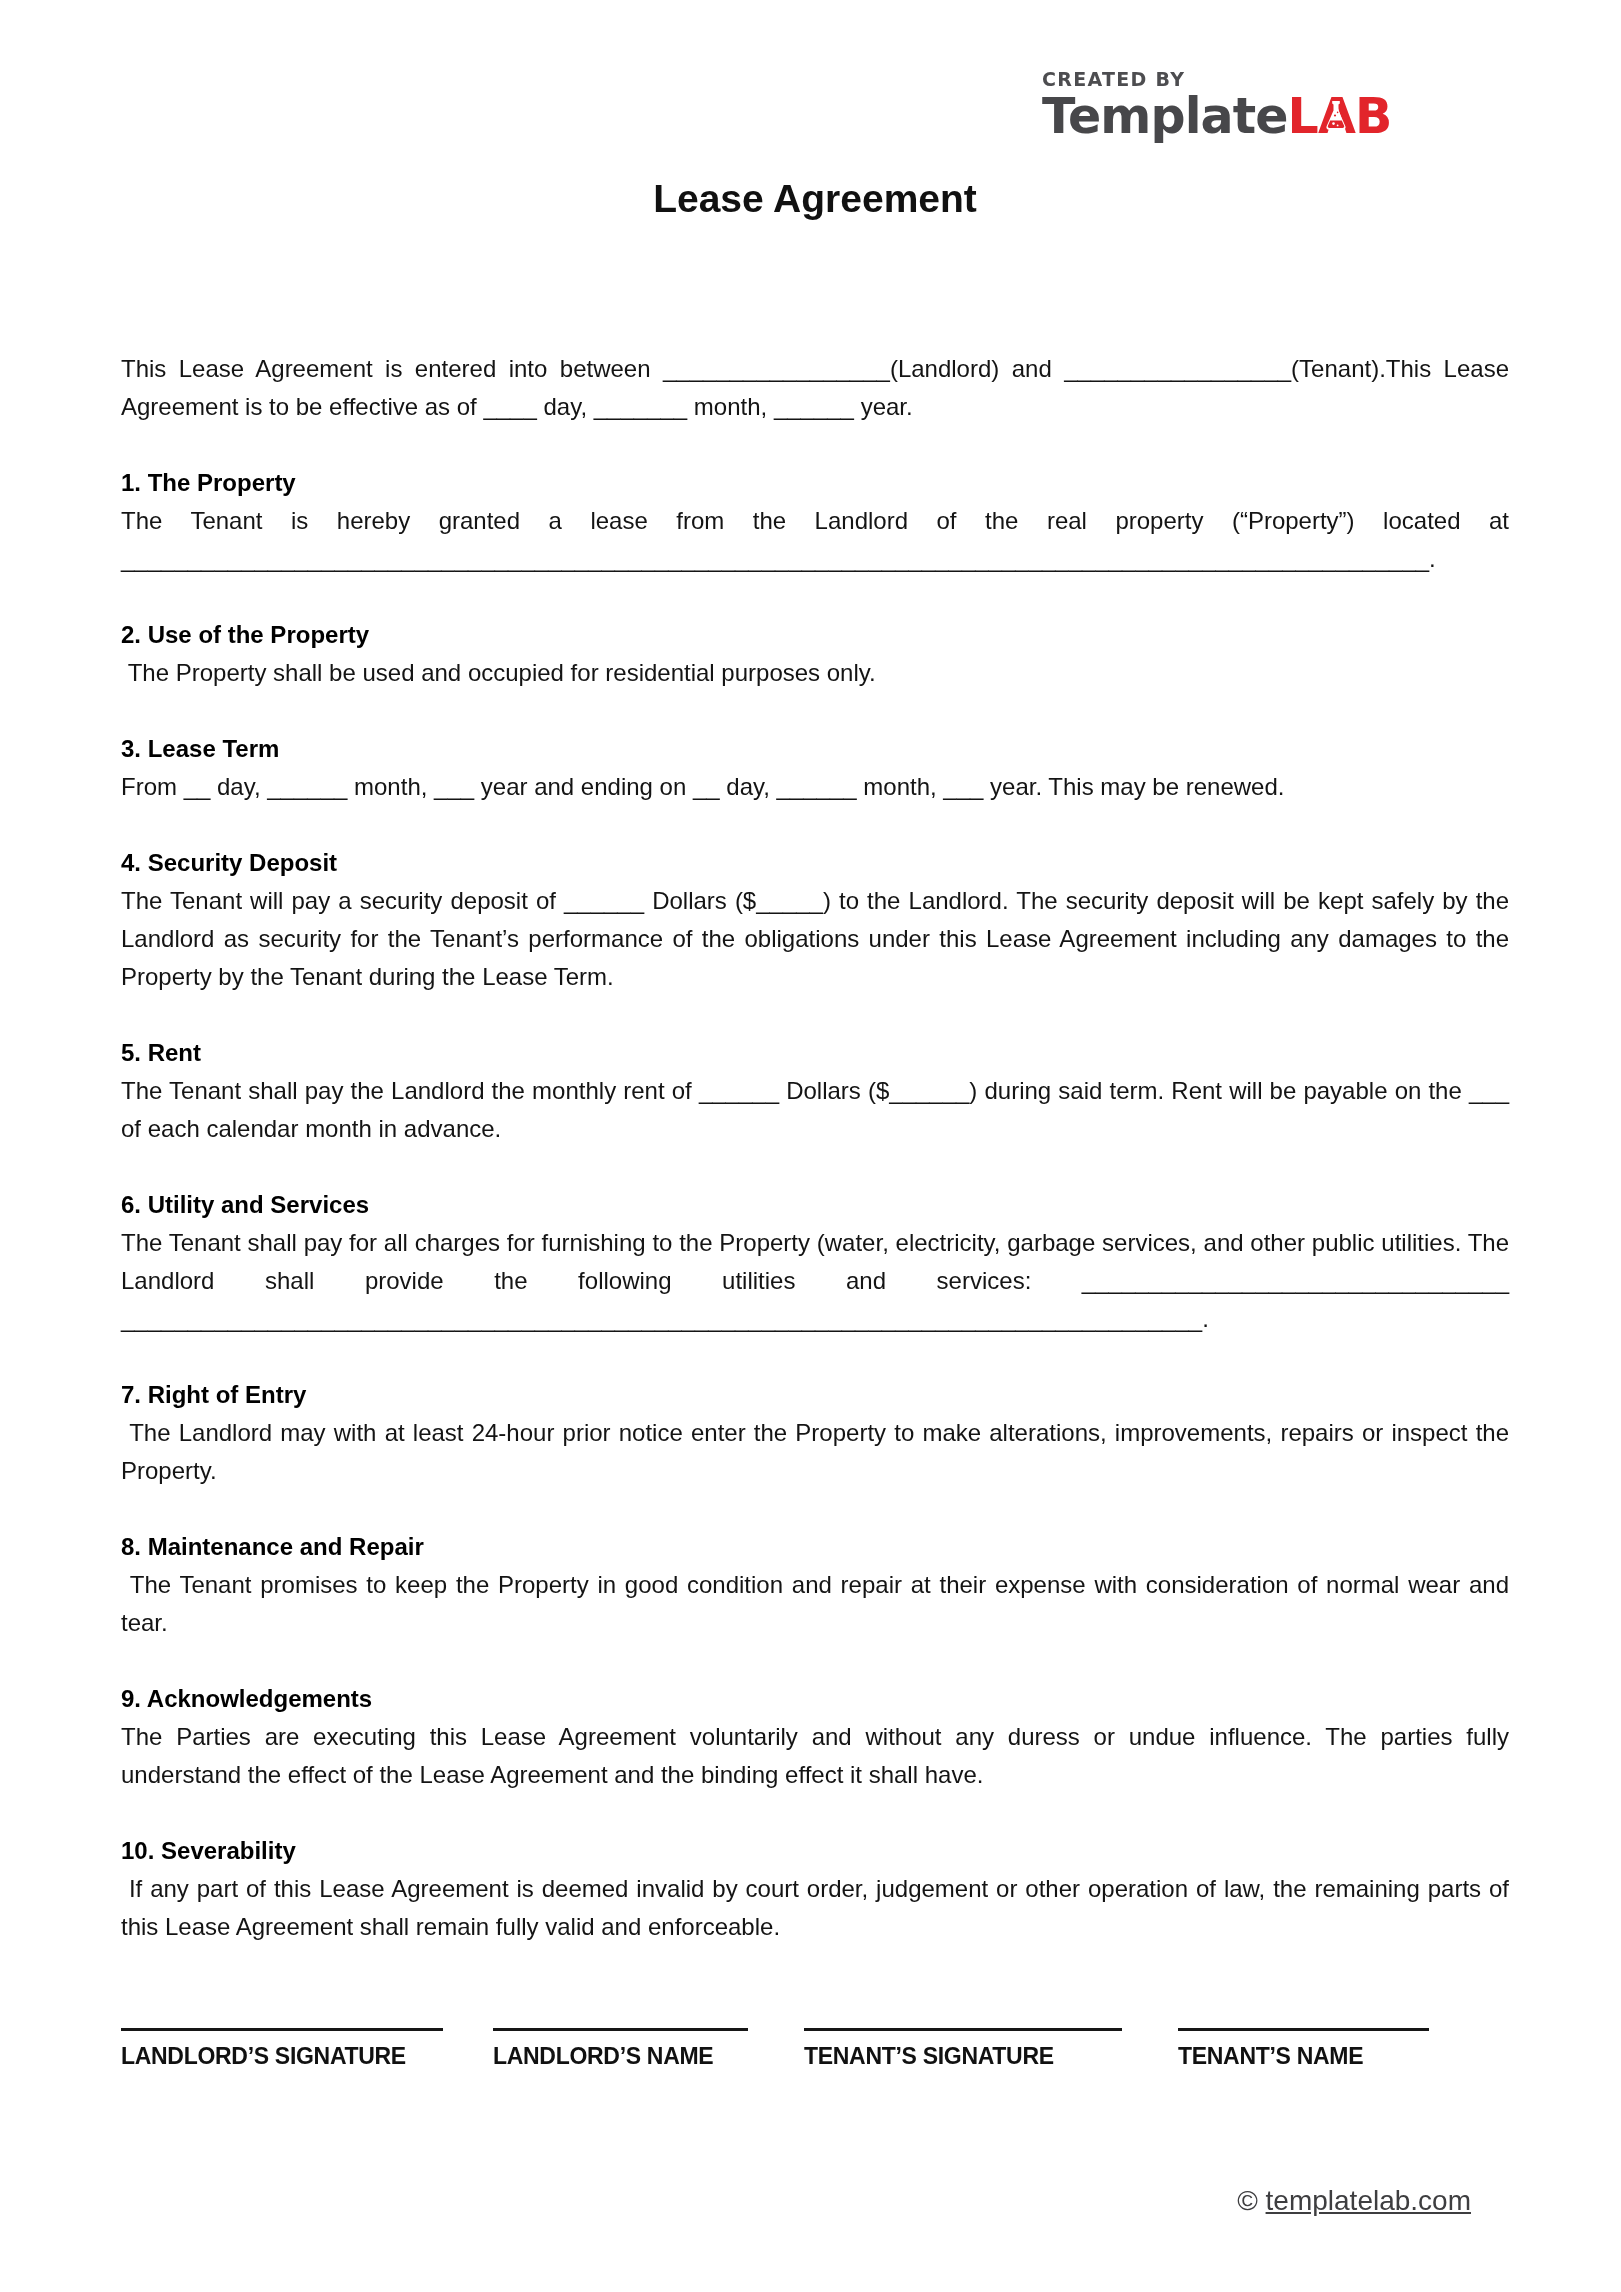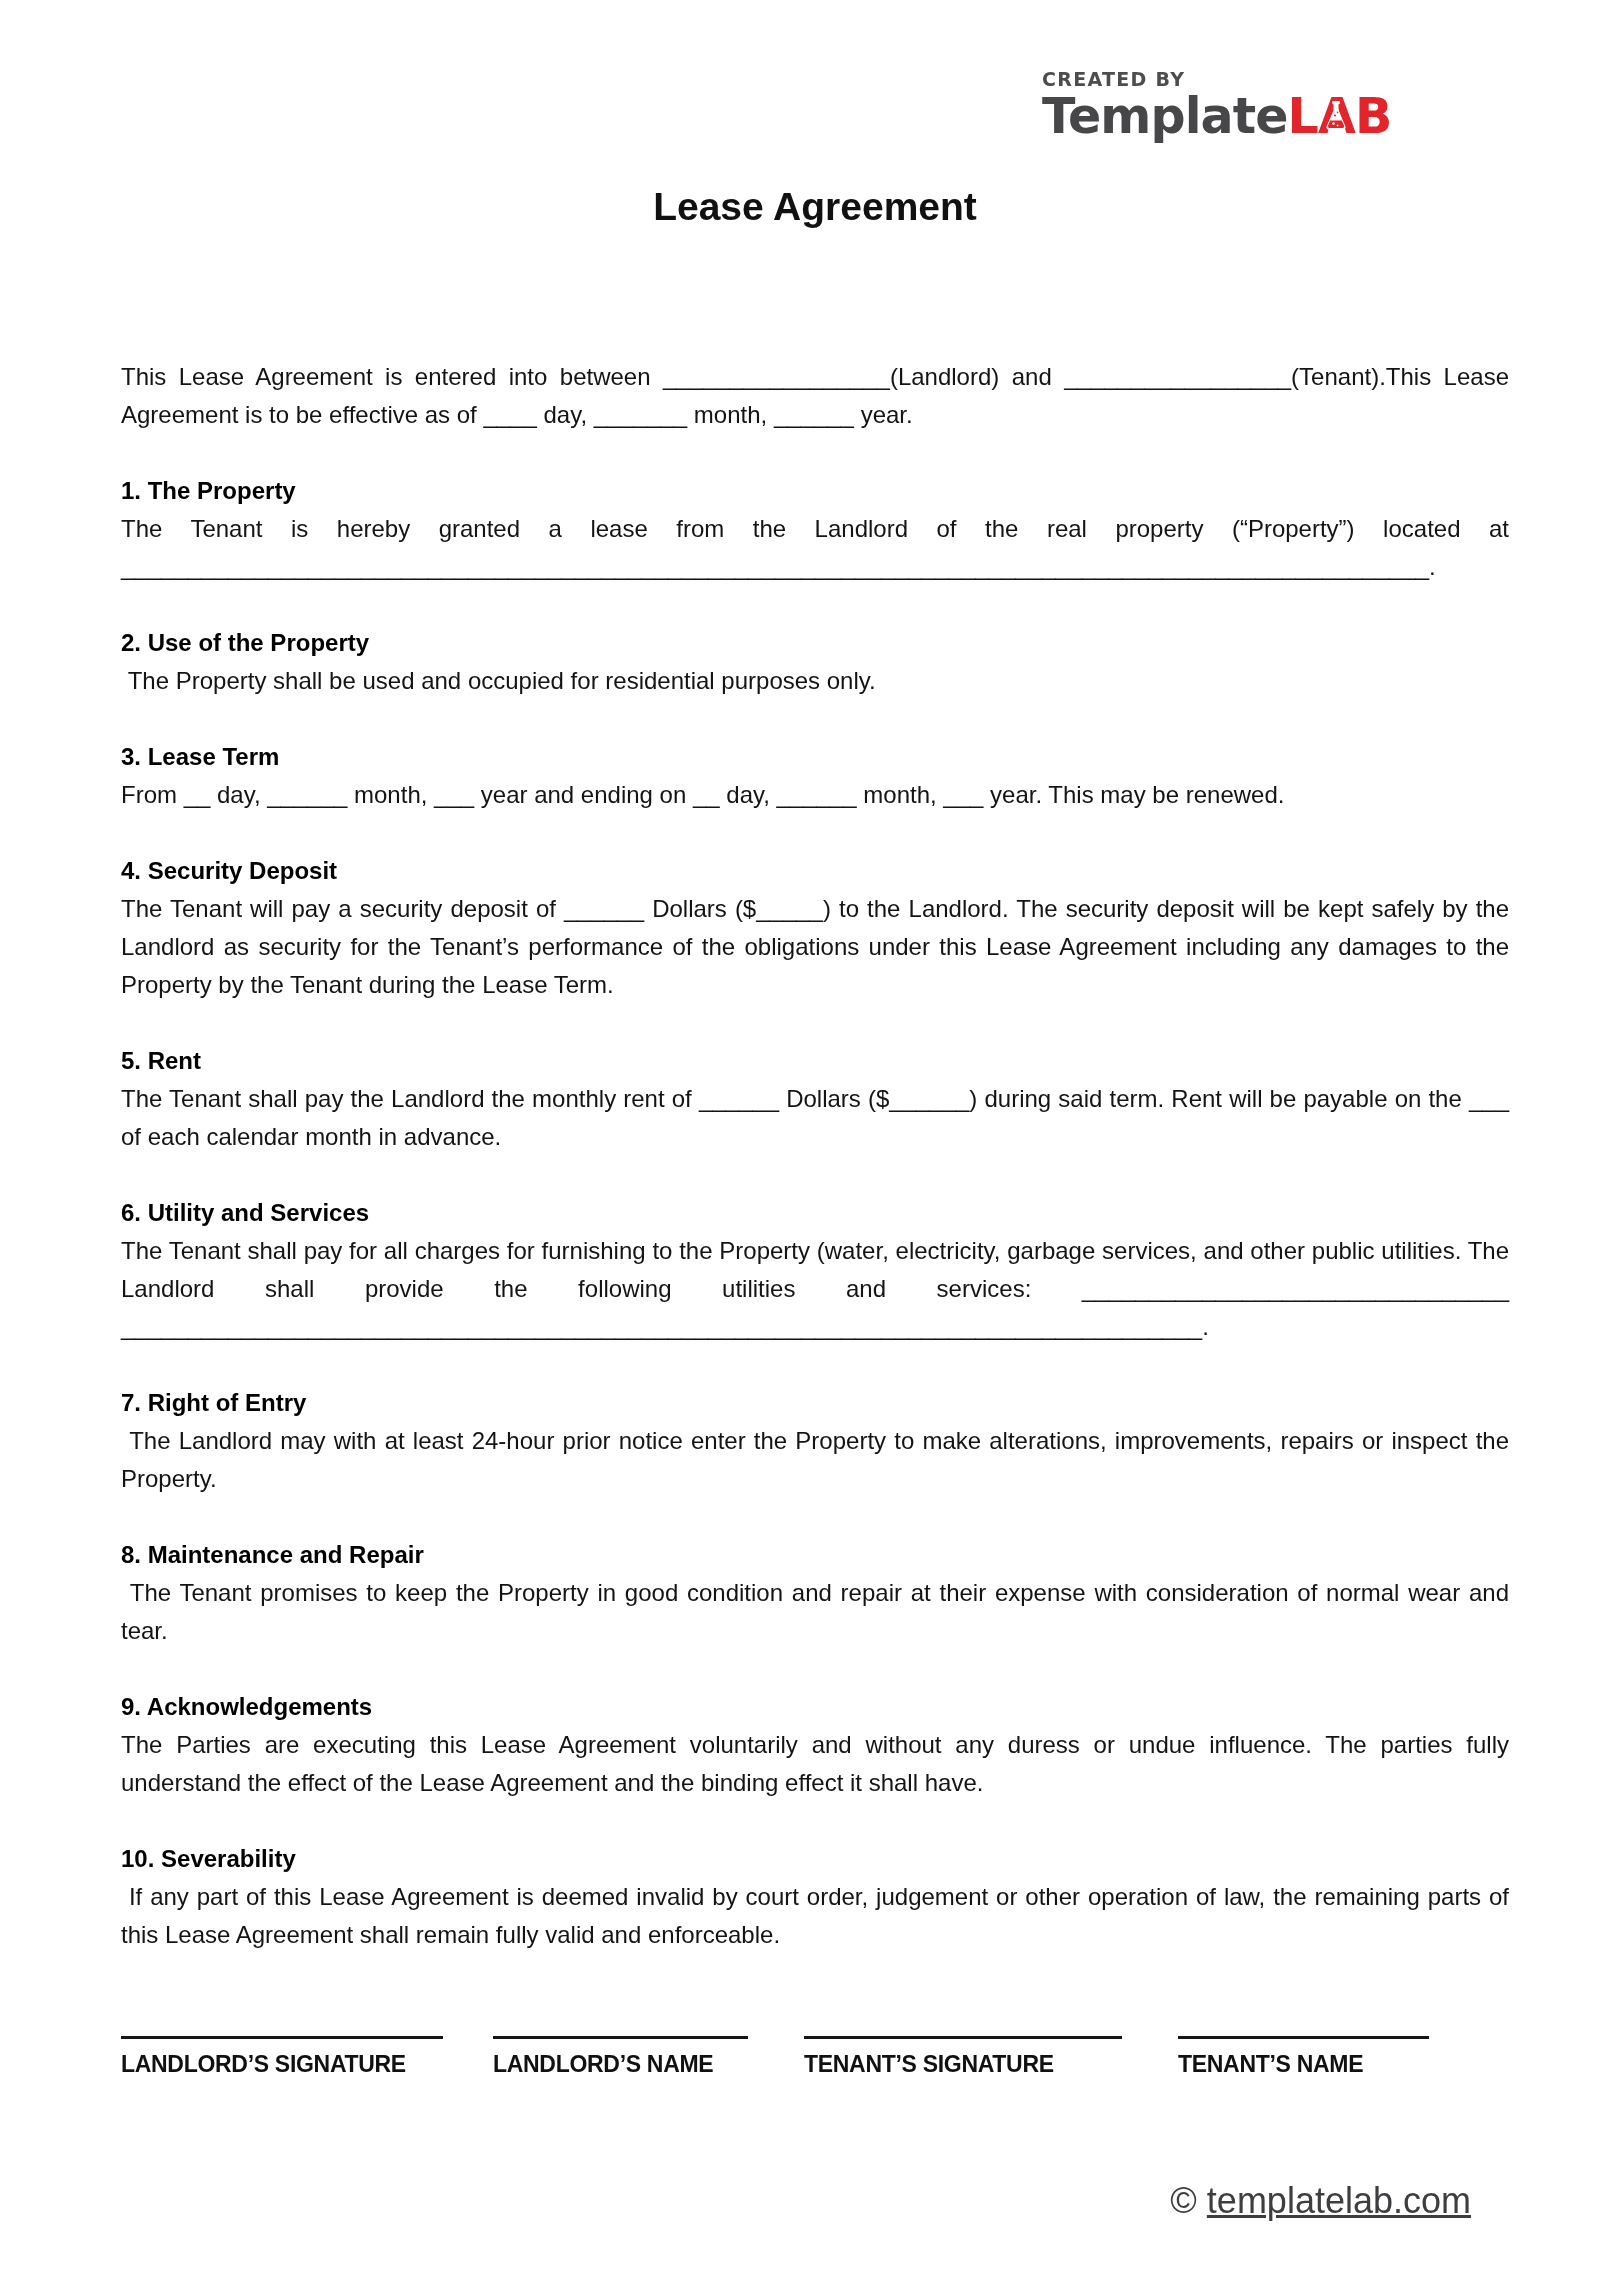--- a/index.html
+++ b/index.html
@@ -23,21 +23,21 @@
   .brand{
     font-family:"DejaVu Sans",sans-serif;
     font-weight:bold;font-size:49px;line-height:57px;
     letter-spacing:-0.9px;white-space:nowrap;margin-top:-1.8px;
   }
   .brand-dark{color:#47474a;}
   .brand-red{color:#e2252b;position:relative;display:inline-block;}
   .flask{position:absolute;left:47%;top:11.6px;transform:translateX(-50%);width:24px;height:34px;}
   
   .doc-title{
-    margin:8px;padding-top:176px;
+    margin:0;padding-top:176px;
     text-align:center;
     font-size:39px;line-height:45px;font-weight:bold;color:#111;
   }
   
   .para{margin:0;font-size:24px;line-height:38px;text-align:justify;}
   .intro{margin-top:129px;}
   .sec{margin-top:38px;}
   .sec-h{margin:0;font-size:24px;line-height:38px;font-weight:bold;color:#000000;}
   
   .sig-row{display:flex;margin-top:82px;align-items:flex-end;}
@@ -45,21 +45,21 @@
   .sig-c1{width:322px;}
   .sig-c2{width:255px;margin-left:50px;}
   .sig-c3{width:318px;margin-left:56px;}
   .sig-c4{width:251px;margin-left:56px;}
   .sig-line{border-top:3.6px solid #161616;height:0;}
   .sig-label{
     margin-top:10.7px;font-weight:bold;font-size:23px;line-height:29px;
     letter-spacing:-0.3px;white-space:nowrap;color:#111;
   }
   
-  .footer{position:absolute;top:2185px;right:150px;font-size:36px;line-height:32px;color:#3e3e40;}
+  .footer{position:absolute;top:2185px;right:150px;font-size:28px;line-height:32px;color:#3e3e40;}
   .footer-link{color:#3e3e40;text-decoration:underline;cursor:pointer;}
 </style>
 </head>
 <body>
 
 <div class="page">
 
   <div class="logo">
     <div class="created-by">CREATED BY</div>
     <div class="brand"><span class="brand-dark">Template</span><span class="brand-red"><span>LAB</span><svg class="flask" viewBox="0 0 24 34" aria-hidden="true">

